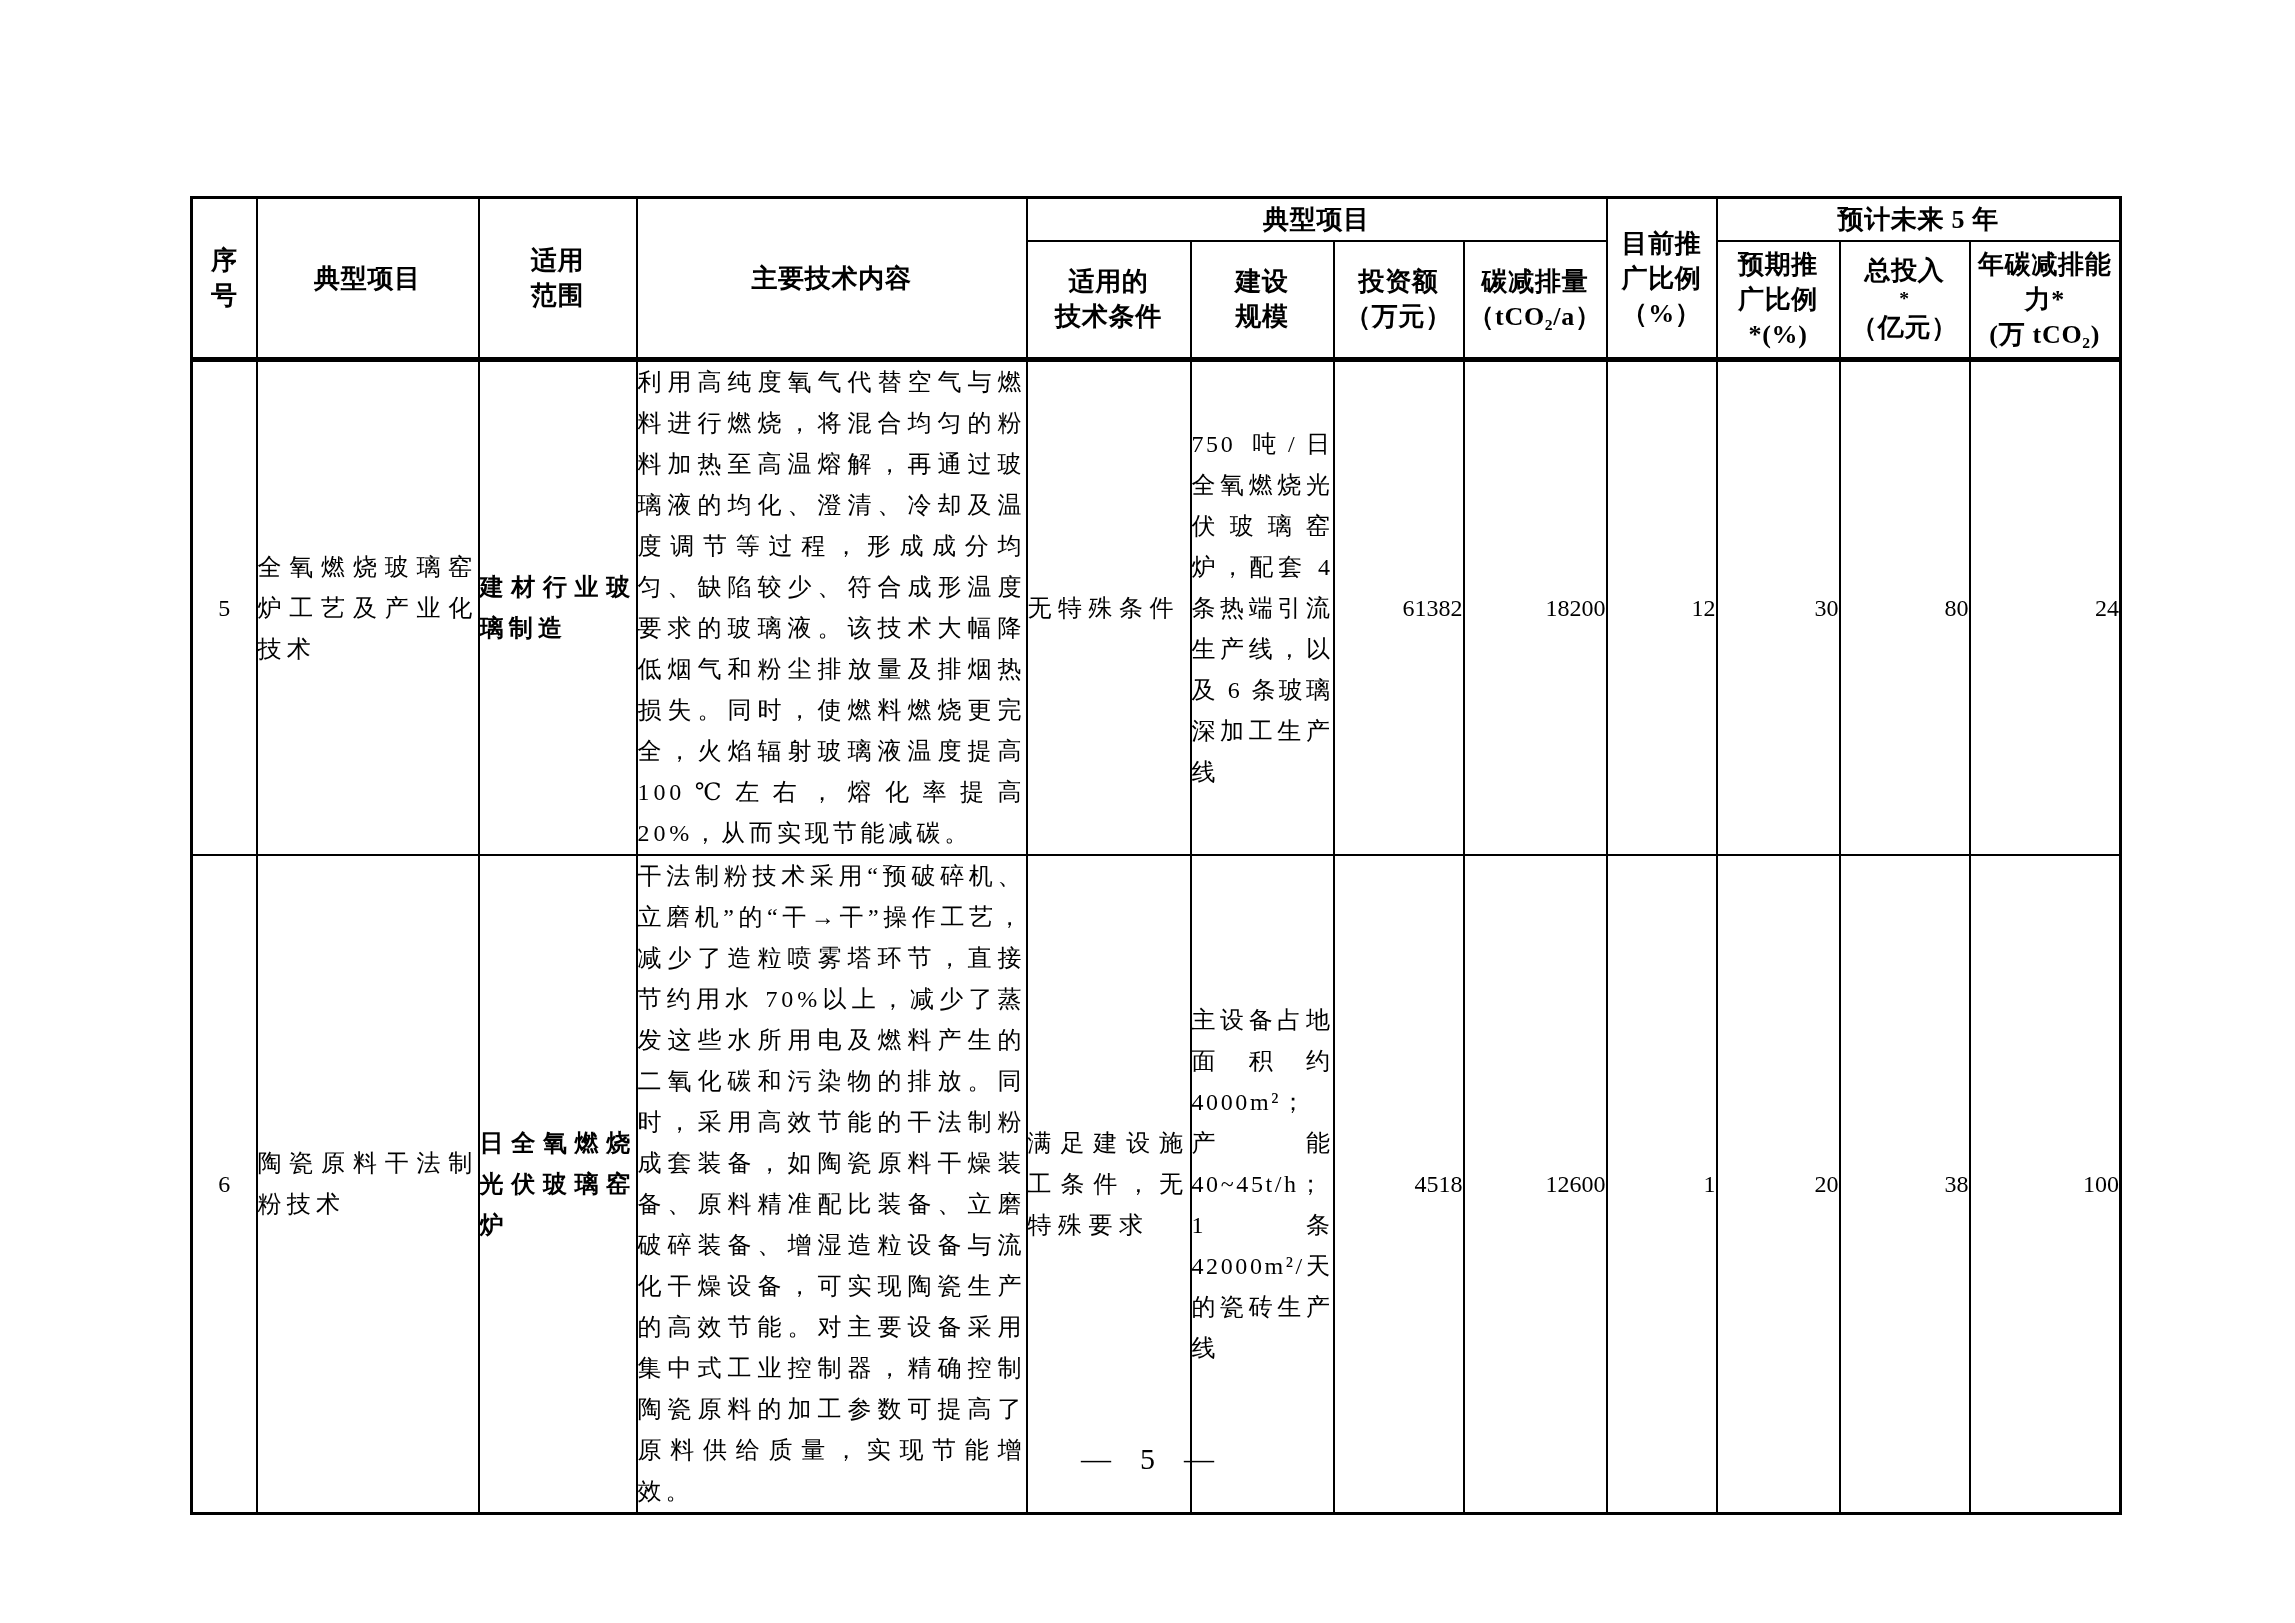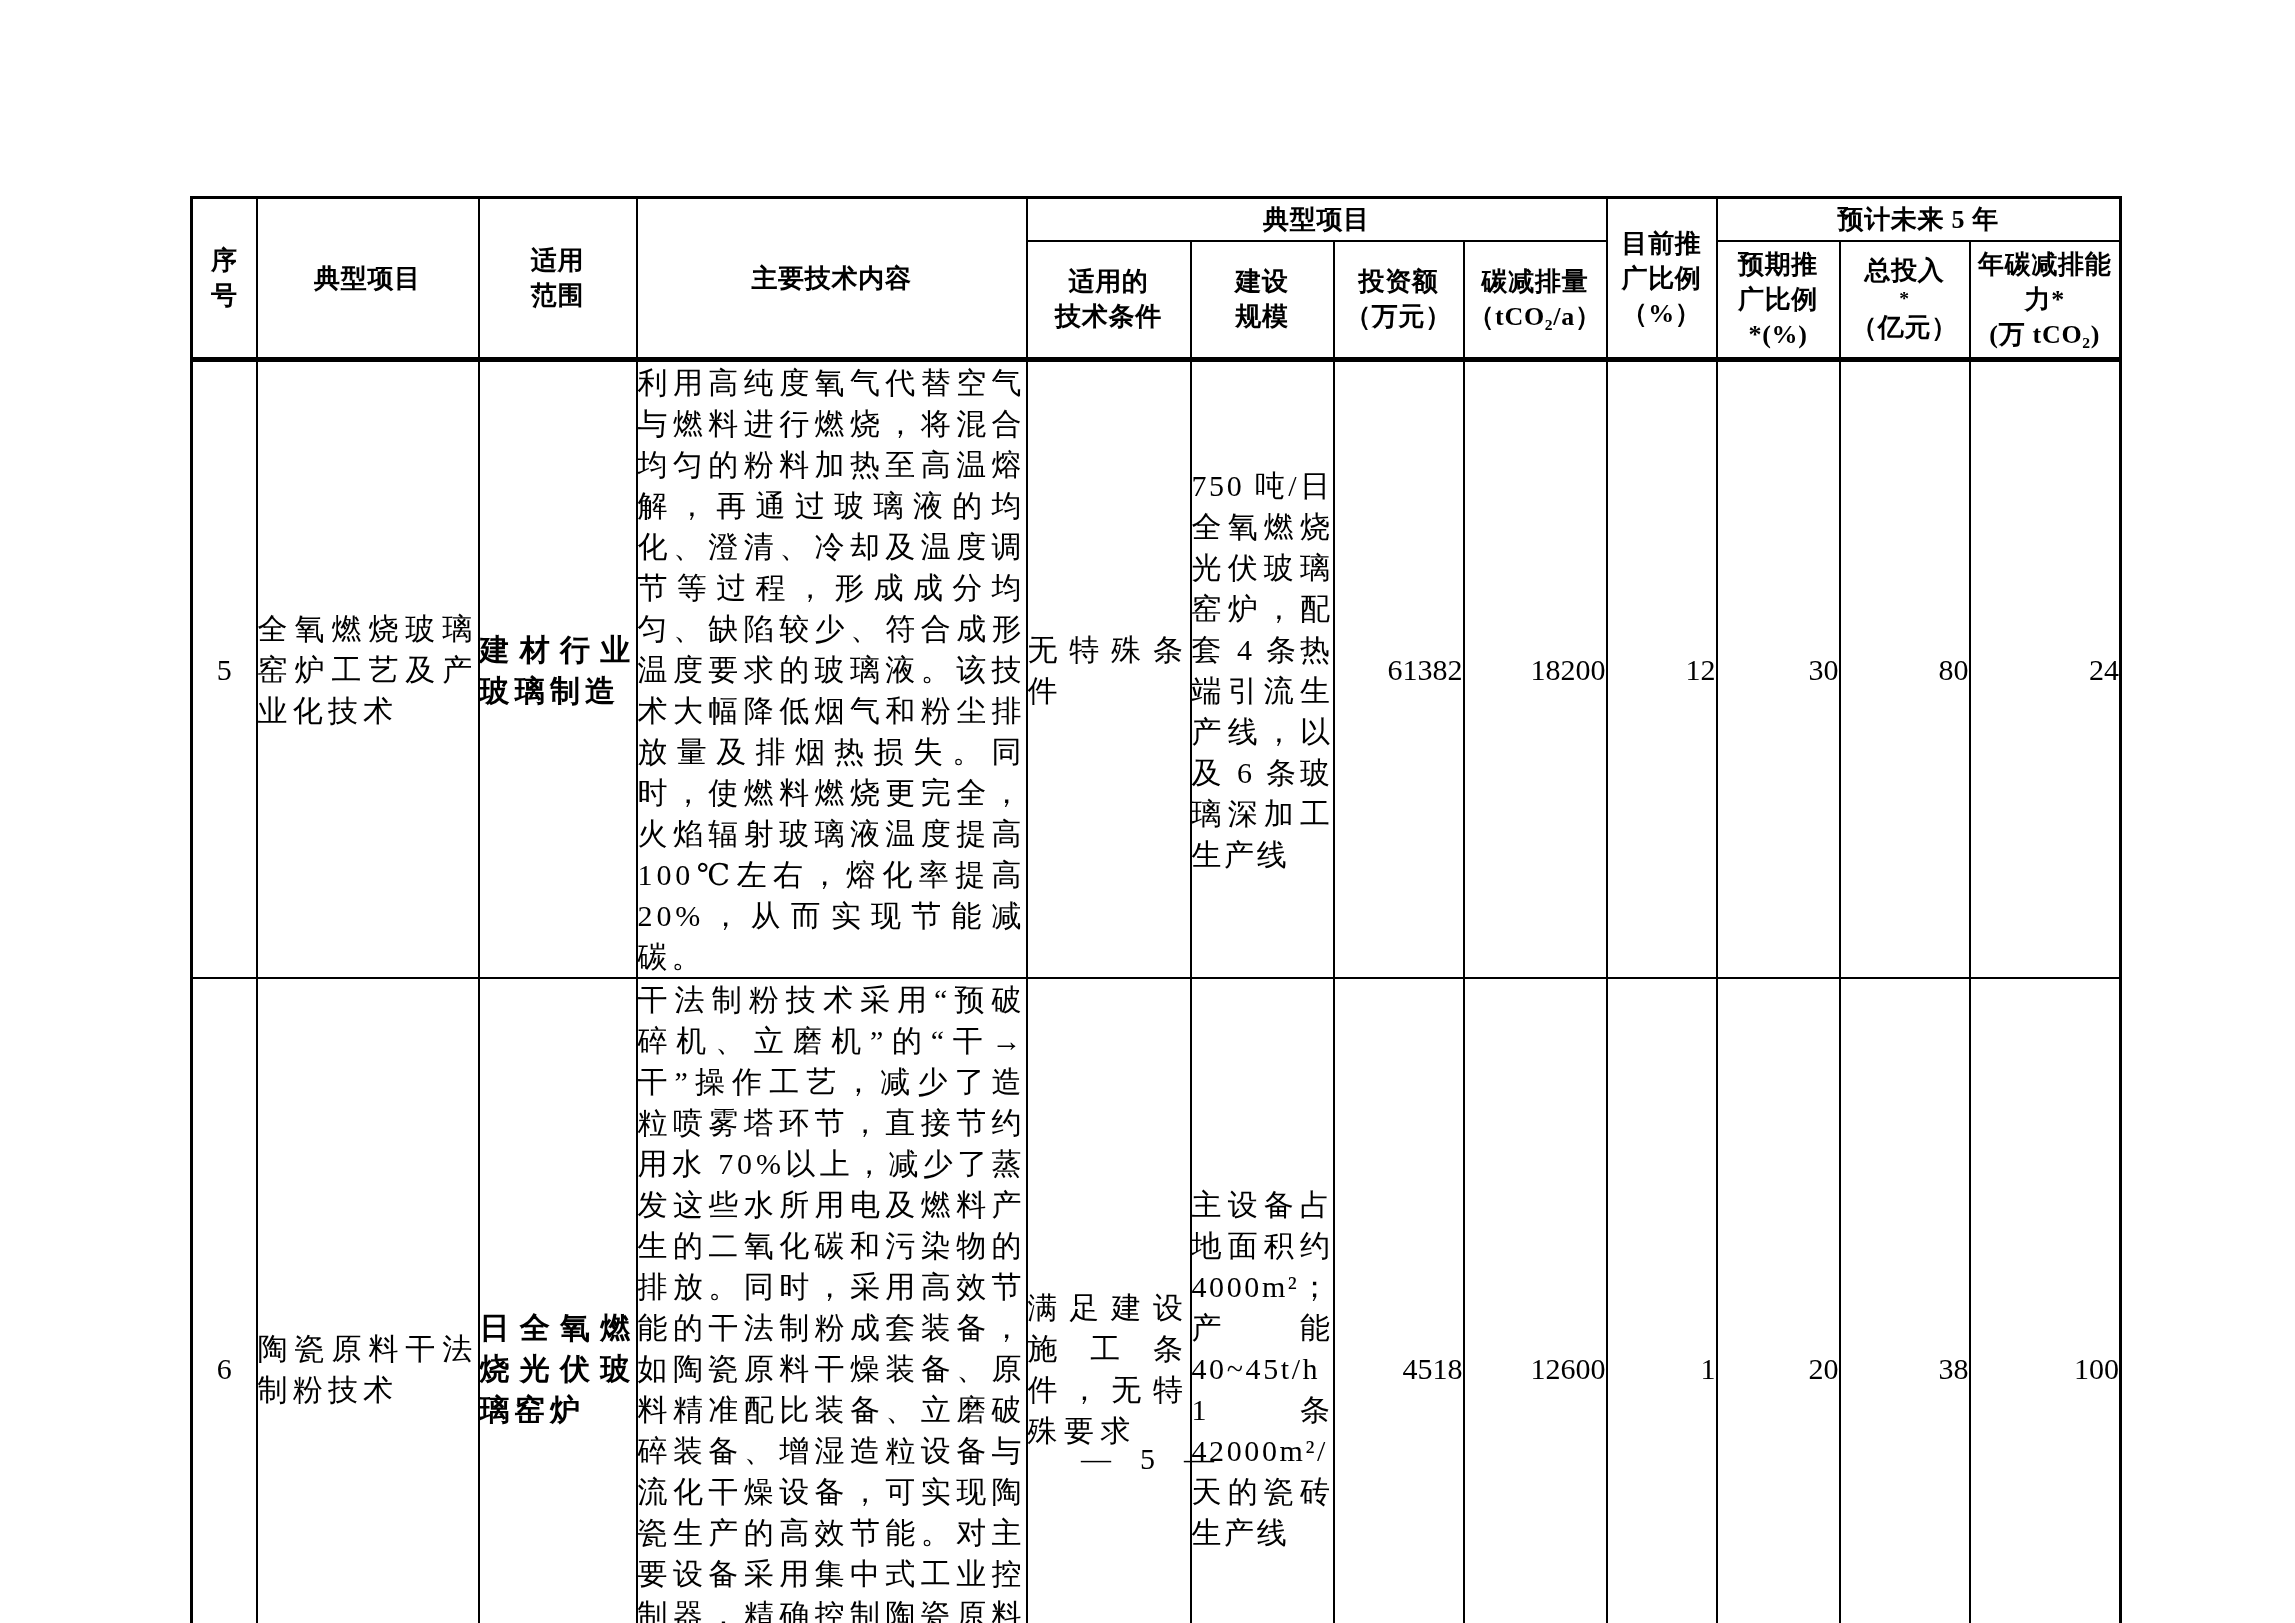--- a/index.html
+++ b/index.html
@@ -35,21 +35,21 @@
   }
   tr.h-a{height:43px;}
   tr.h-b{height:119px;}
   tr.r-5{height:475px;}
   tr.r-6{height:588px;}
   .hsep{border-bottom:5.2px solid #000 !important;}
   .hline{display:block;}
   .star-line{display:block;font-size:19.6px;line-height:22px;font-weight:bold;}
   .doc td{
     vertical-align:middle;
-    font-size:30px;
+    font-size:24px;
     line-height:41px;
   }
   .cell-seq{text-align:center;font-size:29px;}
   .cell-name{
     text-align:justify;text-justify:inter-ideograph;
     letter-spacing:5.2px;padding:0 11.8px;line-height:42px;
   }
   .cell-scope{
     text-align:justify;text-justify:inter-ideograph;
     letter-spacing:5.2px;padding:0 11.8px;line-height:42px;font-weight:bold;

